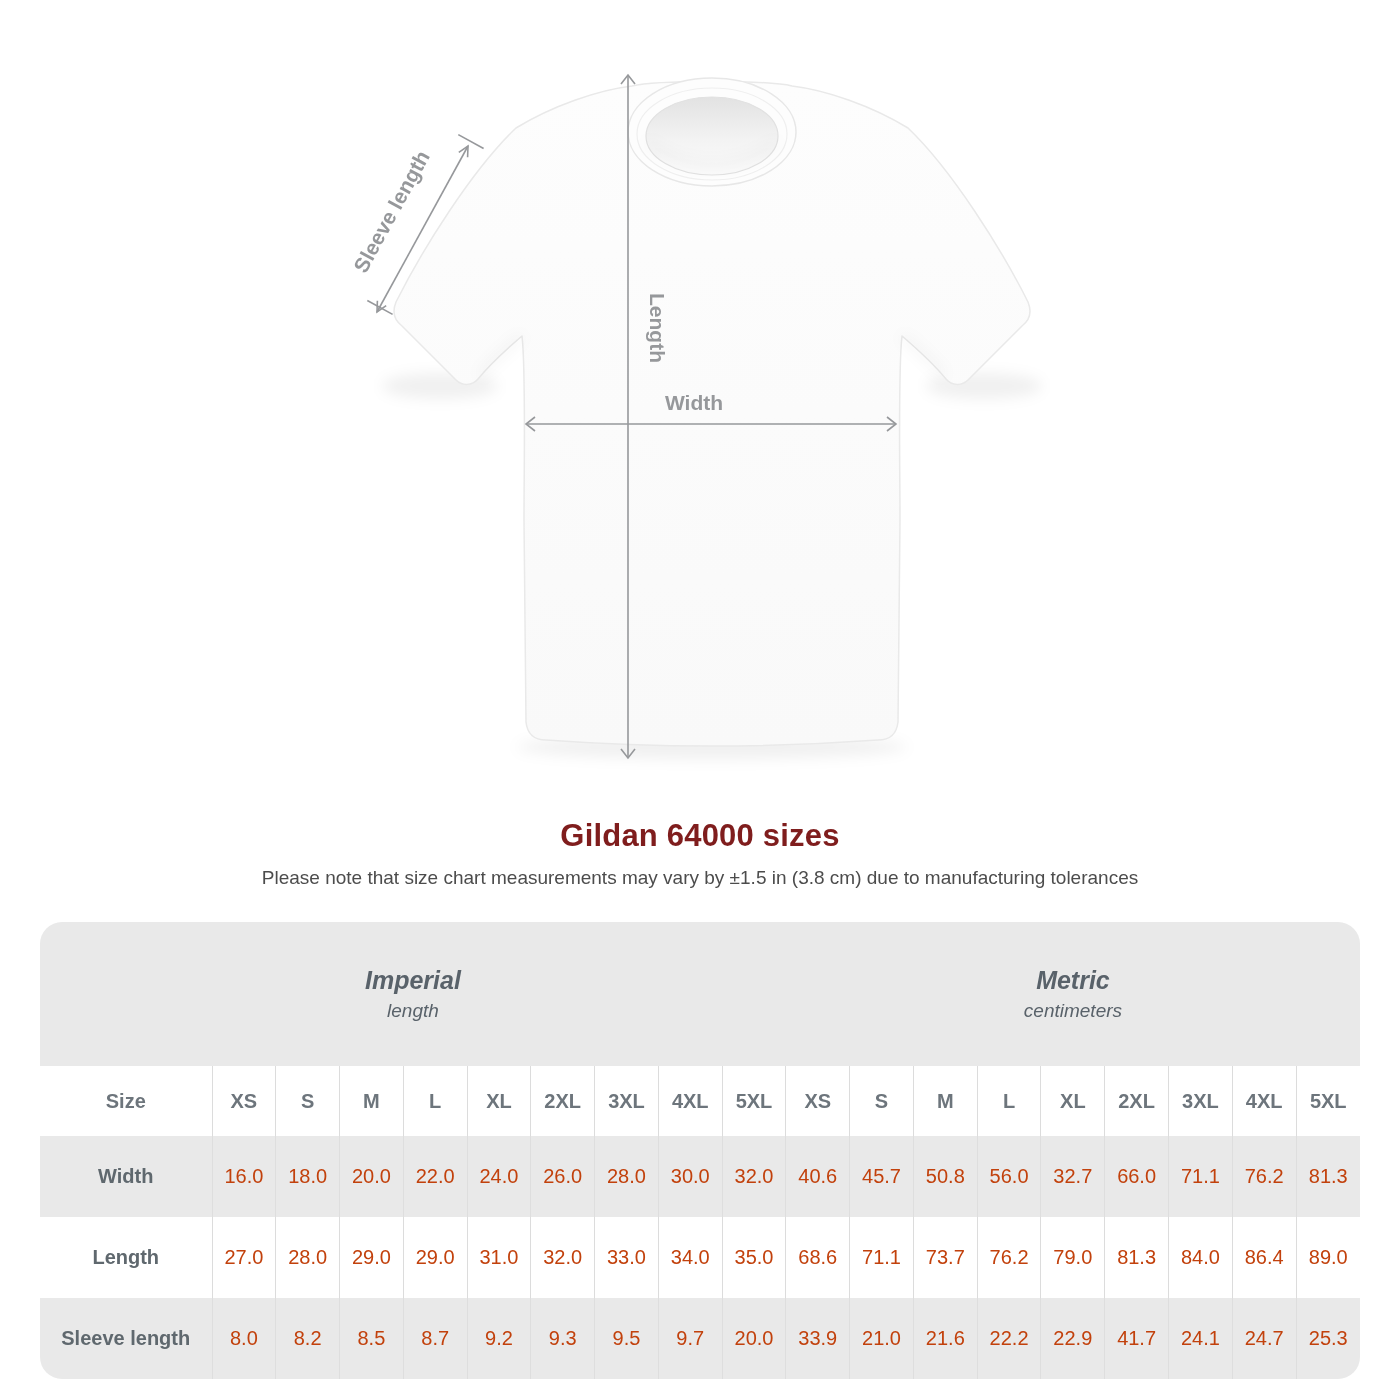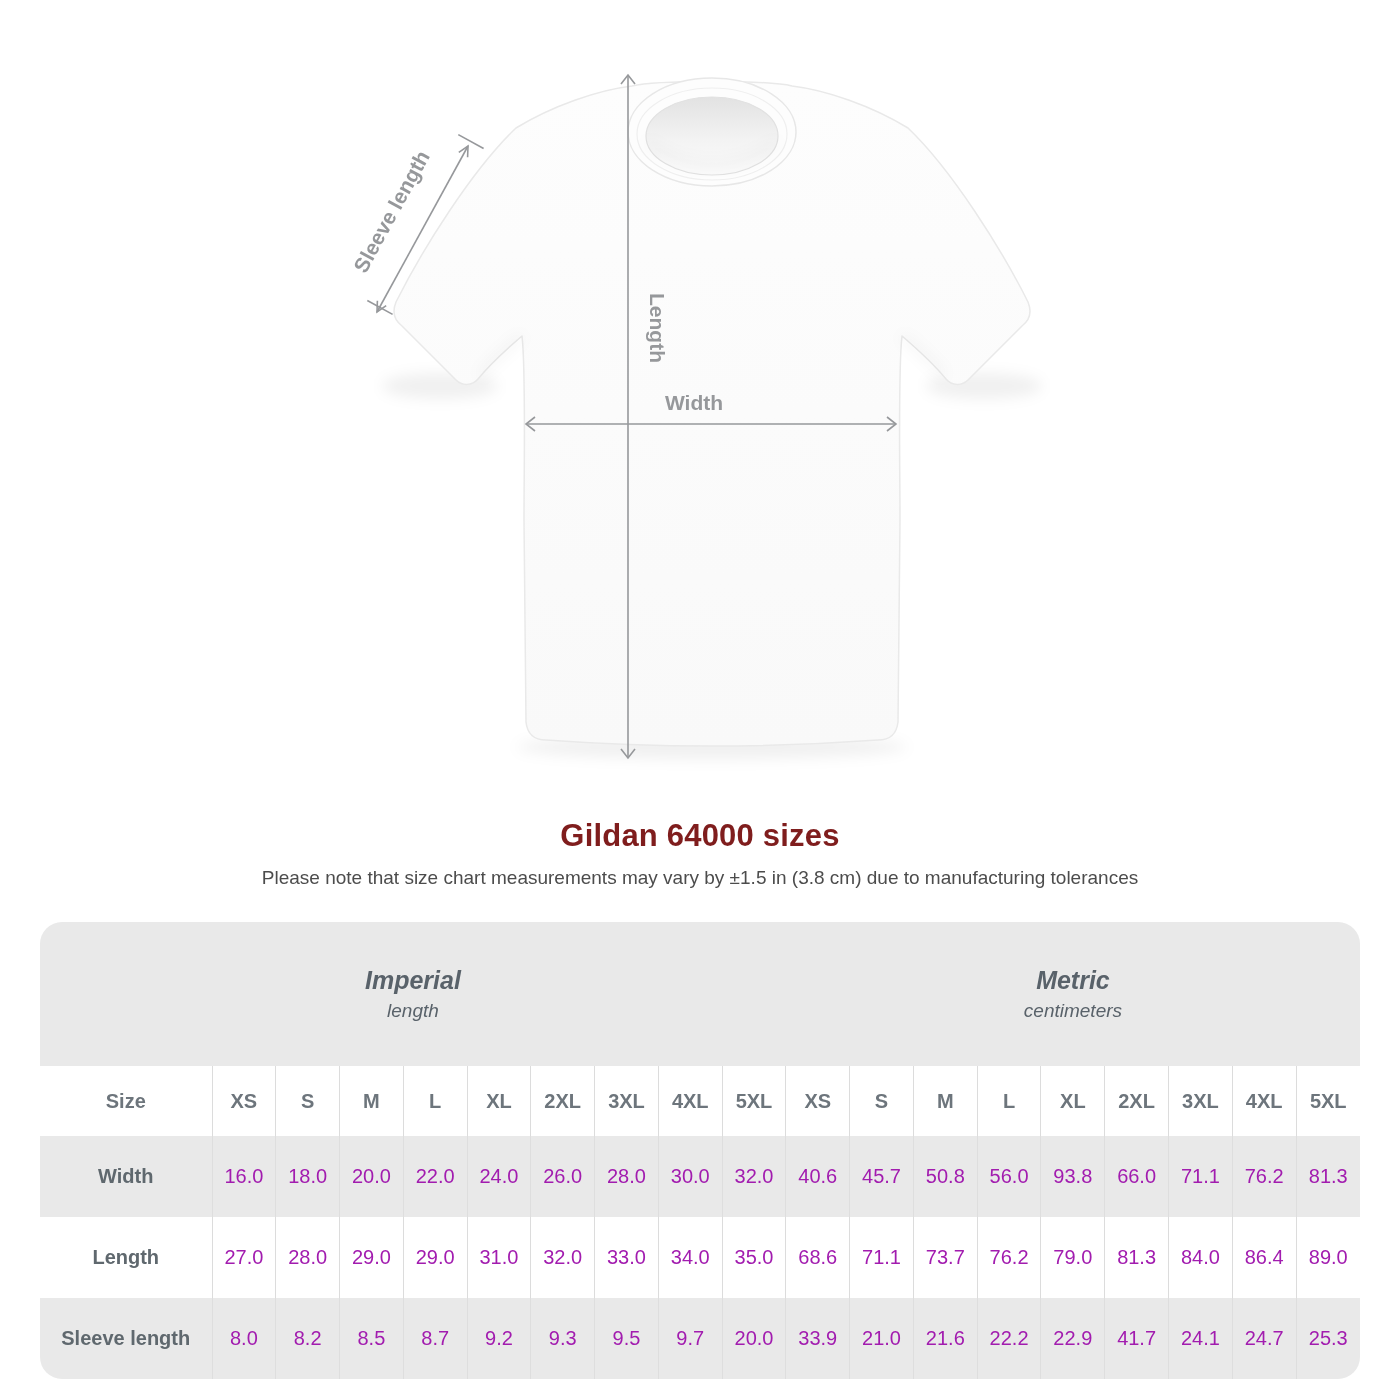--- a/index.html
+++ b/index.html
@@ -34,21 +34,21 @@
     border-right:1px solid #dcdcdc;
   }
   tr.datarow{height:81px;}
   tr.datarow.gray{background:#e9e9e9;}
   tr.datarow.white{background:#ffffff;}
   tr.datarow th{
     font-weight:bold;font-size:20px;color:#5f686e;vertical-align:middle;padding:0;
     border-right:1px solid #dcdcdc;
   }
   tr.datarow td{
-    font-size:20px;color:#a21caf;text-align:center;vertical-align:middle;padding:0;
+    font-size:20px;color:#c2410c;text-align:center;vertical-align:middle;padding:0;
     border-right:1px solid #dcdcdc;
   }
   tr.sizesrow th:last-child, tr.datarow td:last-child{border-right:none;}
   tr.datarow.gray td, tr.datarow.gray th{border-right-color:#dedede;}
   tr.datarow.gray td:last-child{border-right:none;}
 </style>
 </head>
 <body>
 
 <div class="stage">
@@ -206,21 +206,21 @@
             <td>22.0</td>
             <td>24.0</td>
             <td>26.0</td>
             <td>28.0</td>
             <td>30.0</td>
             <td>32.0</td>
             <td>40.6</td>
             <td>45.7</td>
             <td>50.8</td>
             <td>56.0</td>
-            <td>93.8</td>
+            <td>32.7</td>
             <td>66.0</td>
             <td>71.1</td>
             <td>76.2</td>
             <td>81.3</td>
           </tr>
           <tr class="datarow white">
             <th>Length</th>
             <td>27.0</td>
             <td>28.0</td>
             <td>29.0</td>

